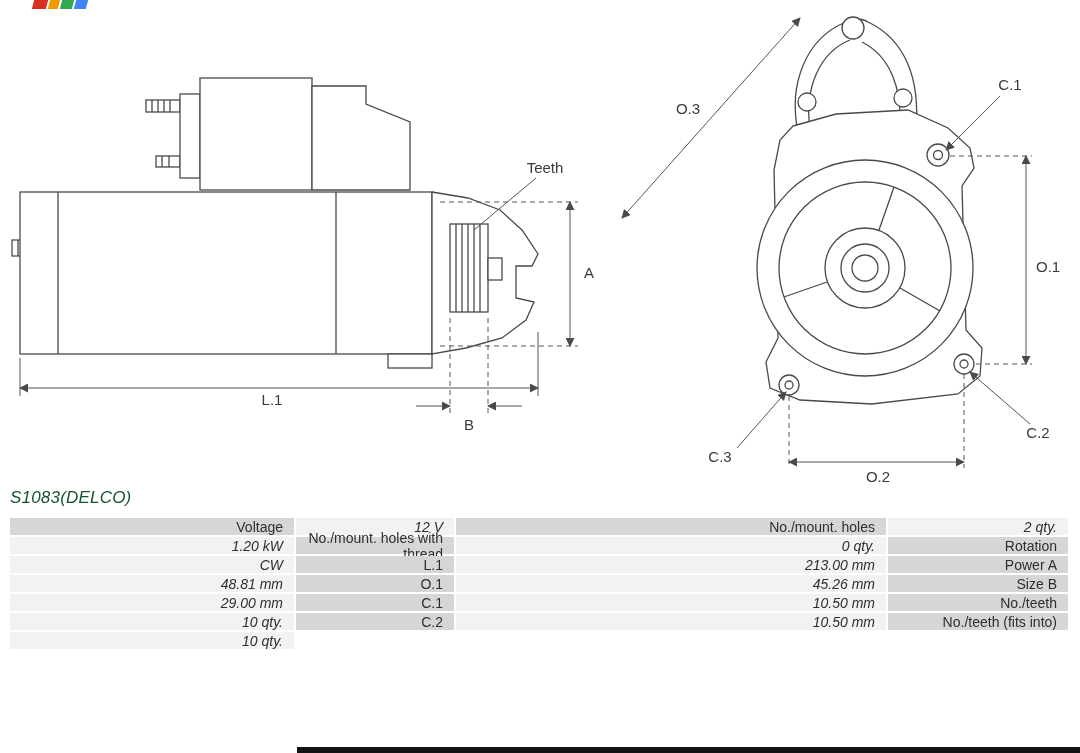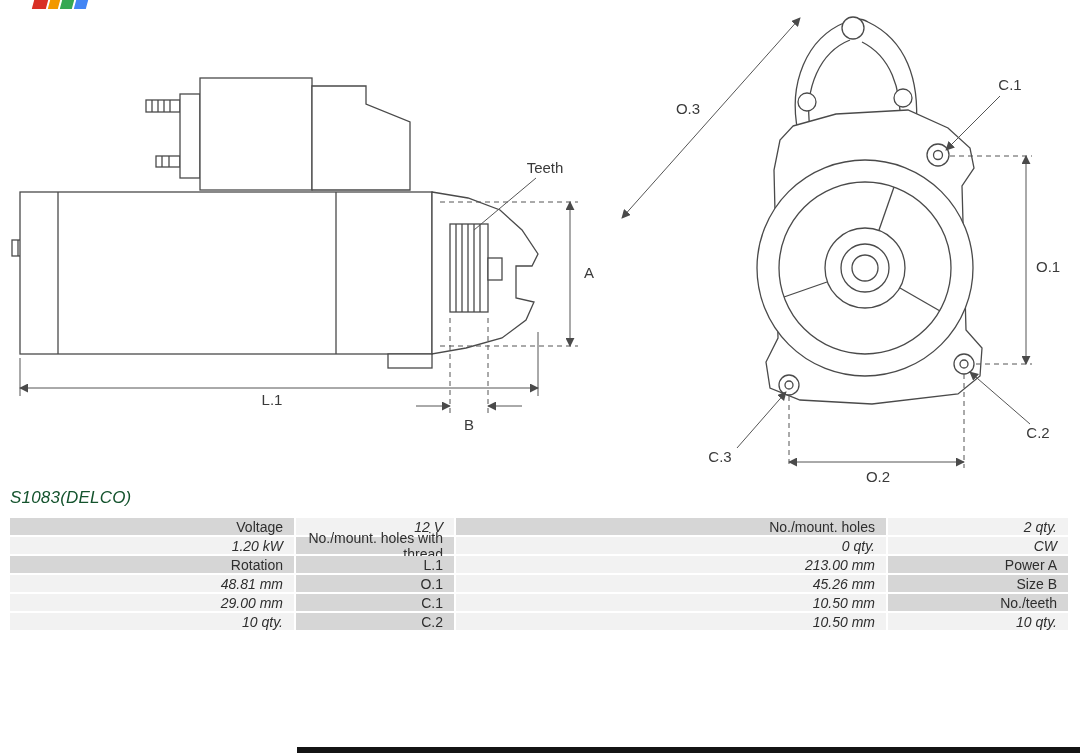--- a/index.html
+++ b/index.html
@@ -177,38 +177,39 @@
 
   <div class="cell cl">Voltage</div>
   <div class="cell cv">12 V</div>
   <div class="cell cl">No./mount. holes</div>
   <div class="cell cv">2 qty.</div>
 
   <div class="cell cv">1.20 kW</div>
   <div class="cell cl">No./mount. holes with thread</div>
   <div class="cell cv">0 qty.</div>
 
+  <div class="cell cl">Rotation</div>
   <div class="cell cv">CW</div>
-  <div class="cell cl">Rotation</div>
   <div class="cell cl">L.1</div>
   <div class="cell cv">213.00 mm</div>
 
   <div class="cell cl">Power A</div>
   <div class="cell cv">48.81 mm</div>
   <div class="cell cl">O.1</div>
   <div class="cell cv">45.26 mm</div>
 
   <div class="cell cl">Size B</div>
   <div class="cell cv">29.00 mm</div>
   <div class="cell cl">C.1</div>
   <div class="cell cv">10.50 mm</div>
 
   <div class="cell cl">No./teeth</div>
   <div class="cell cv">10 qty.</div>
   <div class="cell cl">C.2</div>
   <div class="cell cv">10.50 mm</div>
 
+  <div class="cell cl">No./teeth (fits into)</div>
   <div class="cell cv">10 qty.</div>
   <div class="cell blank"></div>
   <div class="cell blank"></div>
 </div>
 
 <div class="bottom-strip"></div>
 
 </body></html>

